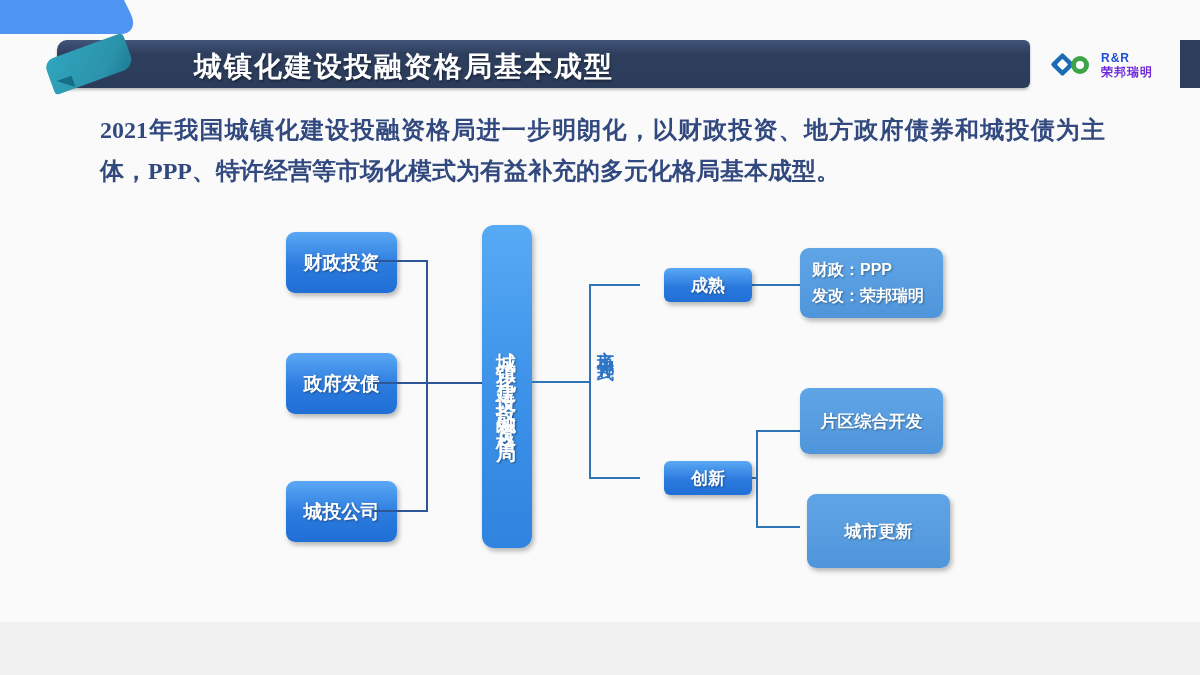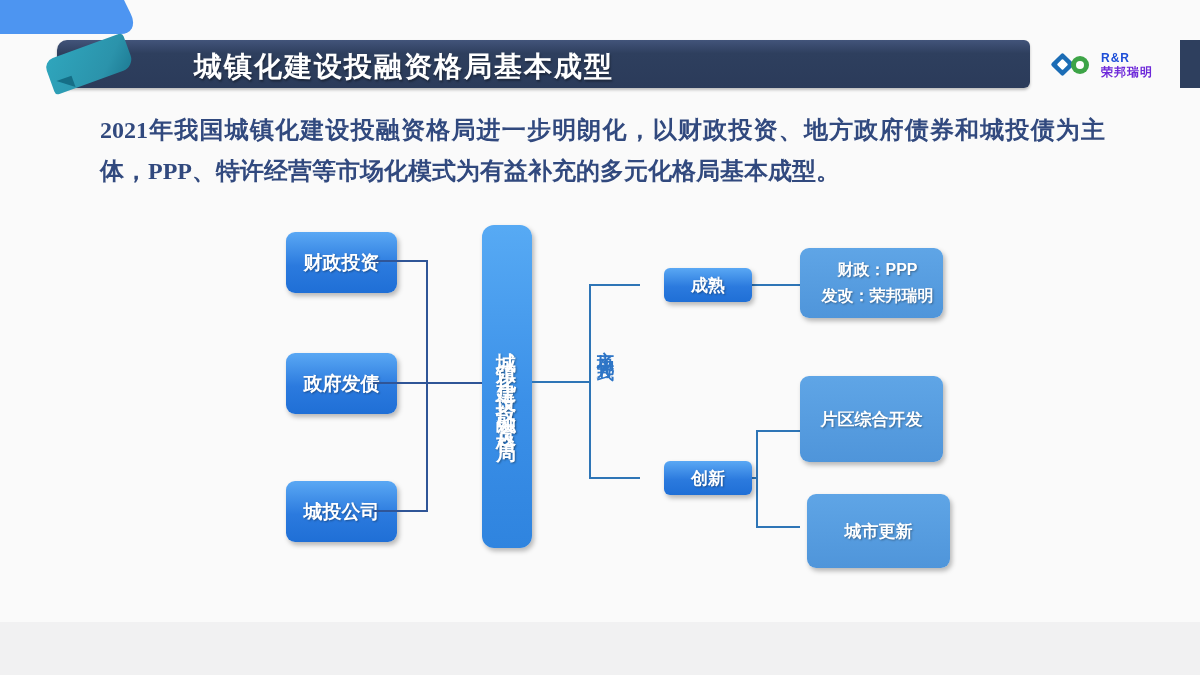--- a/index.html
+++ b/index.html
@@ -38,21 +38,21 @@
     box-shadow:2px 3px 5px rgba(0,0,0,.28); text-shadow:1px 1px 2px rgba(0,0,0,.35); }
   .grad { background:linear-gradient(180deg,#5aa8f4 0%,#2b7ade 55%,#1f6fd6 100%);margin-left:24px; }
   .flat { background:linear-gradient(180deg,#5fa5e6 0%,#4f95da 100%); }
   .src { left:262px; width:111px; height:61px; font-size:19px; }
   .center-box { left:482px; top:225px; width:50px; height:323px;
     background:linear-gradient(180deg,#57aaf4 0%,#3b90e8 55%,#2f84df 100%);
     border-radius:12px; font-size:20px; }
   .vtext { writing-mode:vertical-rl; text-orientation:upright; letter-spacing:10px; }
   .tag { left:640px; width:88px; height:34px; font-size:17px; border-radius:6px; }
   .detail { left:800px; width:143px; font-size:16px; border-radius:9px; }
-  .detail-multi { flex-direction:column; align-items:center; justify-content:center;
+  .detail-multi { flex-direction:column; align-items:flex-start; justify-content:center;
     padding-left:12px; gap:6px; line-height:1.25; }
   .branch-label { position:absolute; left:594px; top:338px; writing-mode:vertical-rl;
     text-orientation:upright; color:#2e75c6; font-size:17px; font-weight:bold; letter-spacing:3px; }
   .ln { position:absolute; }
   .ln-l { background:#2f5597; }
   .ln-r { background:#2e75b6; }
 
   
   .footer { position:absolute; left:0; top:622px; width:1200px; height:53px; background:#f1f1f2; }
 </style>
@@ -111,21 +111,21 @@
 
     <div class="branch-label">市场化方式</div>
 
     <div class="box grad tag" style="top:268px;">成熟</div>
     <div class="box flat detail detail-multi" style="top:248px; height:70px;">
       <span>财政：PPP</span>
       <span>发改：荣邦瑞明</span>
     </div>
 
     <div class="box grad tag" style="top:461px;">创新</div>
-    <div class="box flat detail" style="top:376px; height:86px; font-size:17px;">片区综合开发</div>
+    <div class="box flat detail" style="top:388px; height:66px; font-size:17px;">片区综合开发</div>
     <div class="box flat detail" style="top:494px; height:74px; font-size:17px;margin-left:7px;">城市更新</div>
   </div>
 
   <div class="footer">
     
     
     
   </div>
 
 </div>

